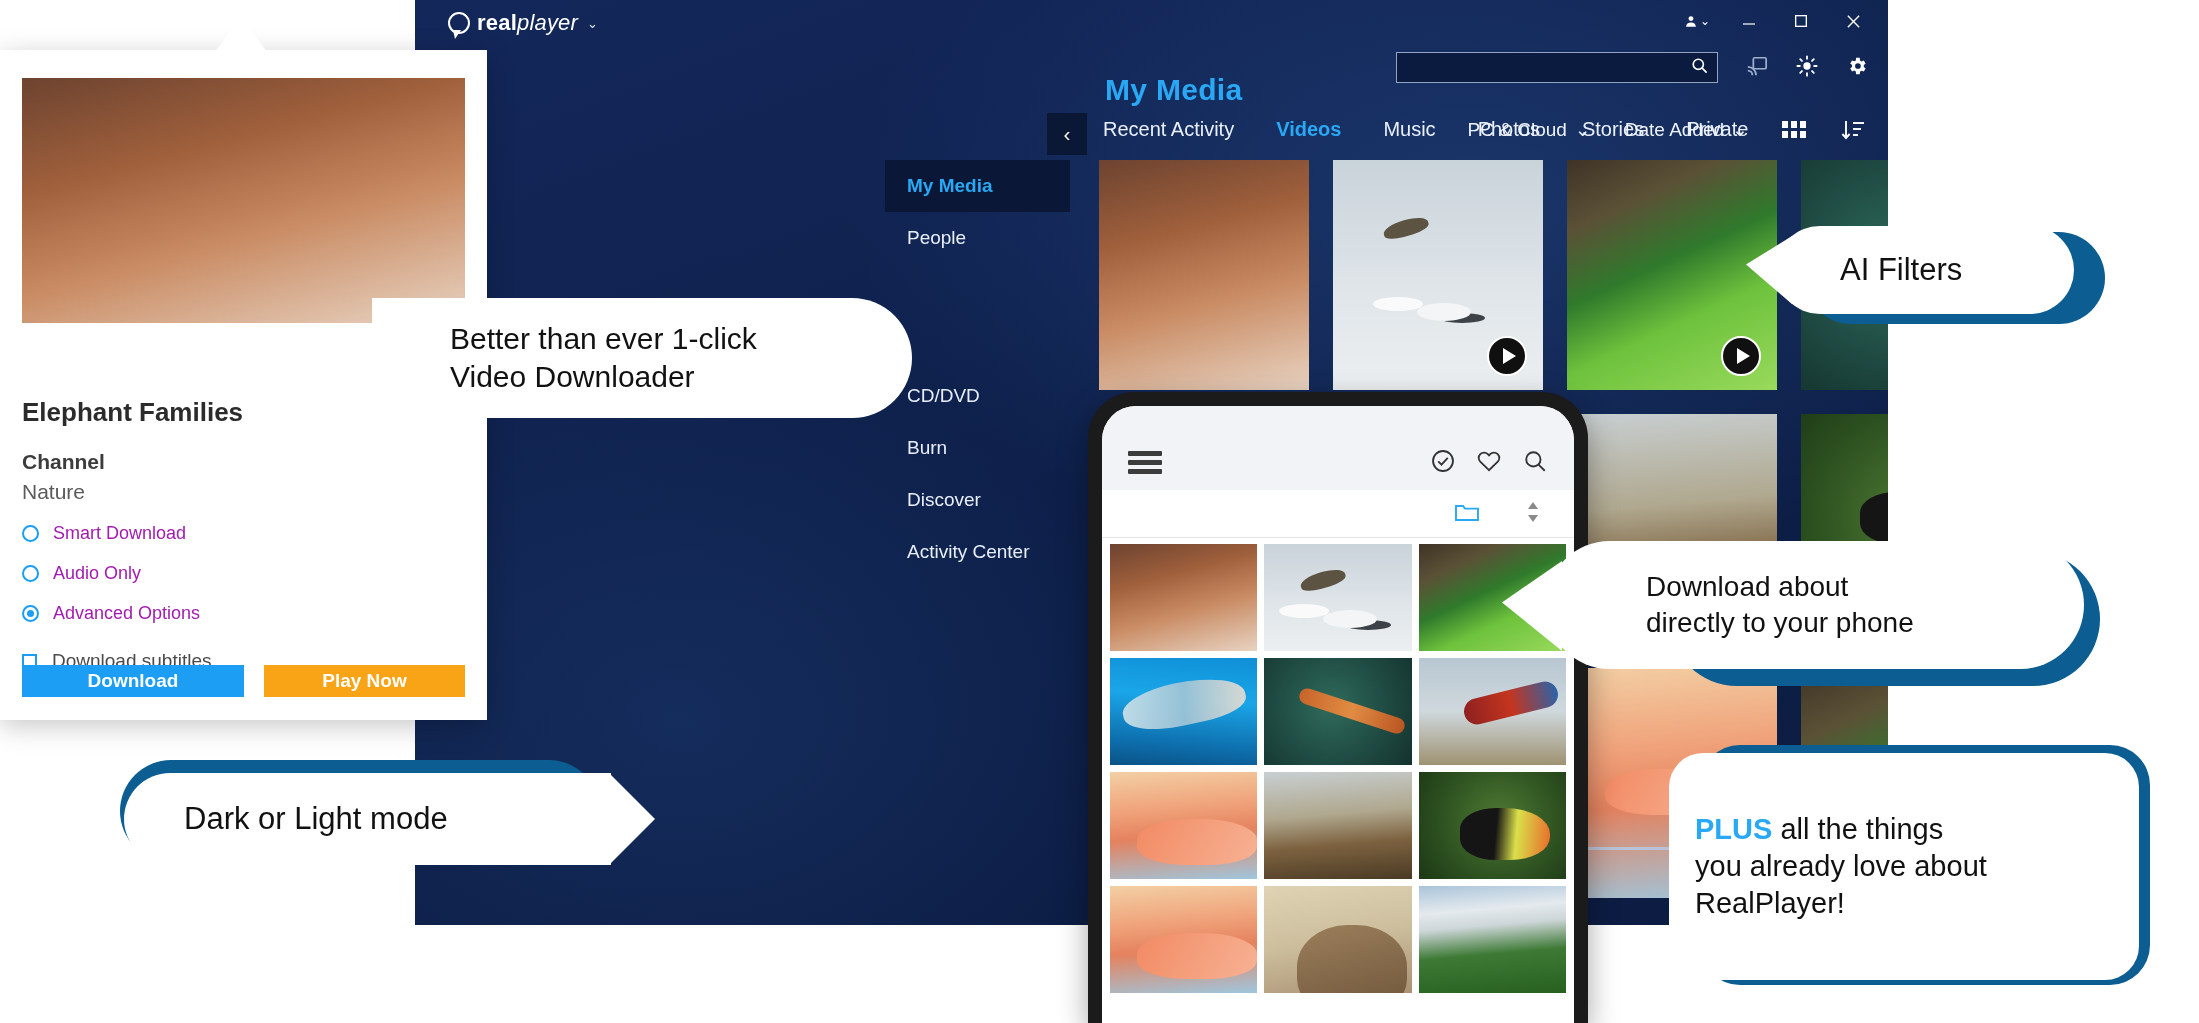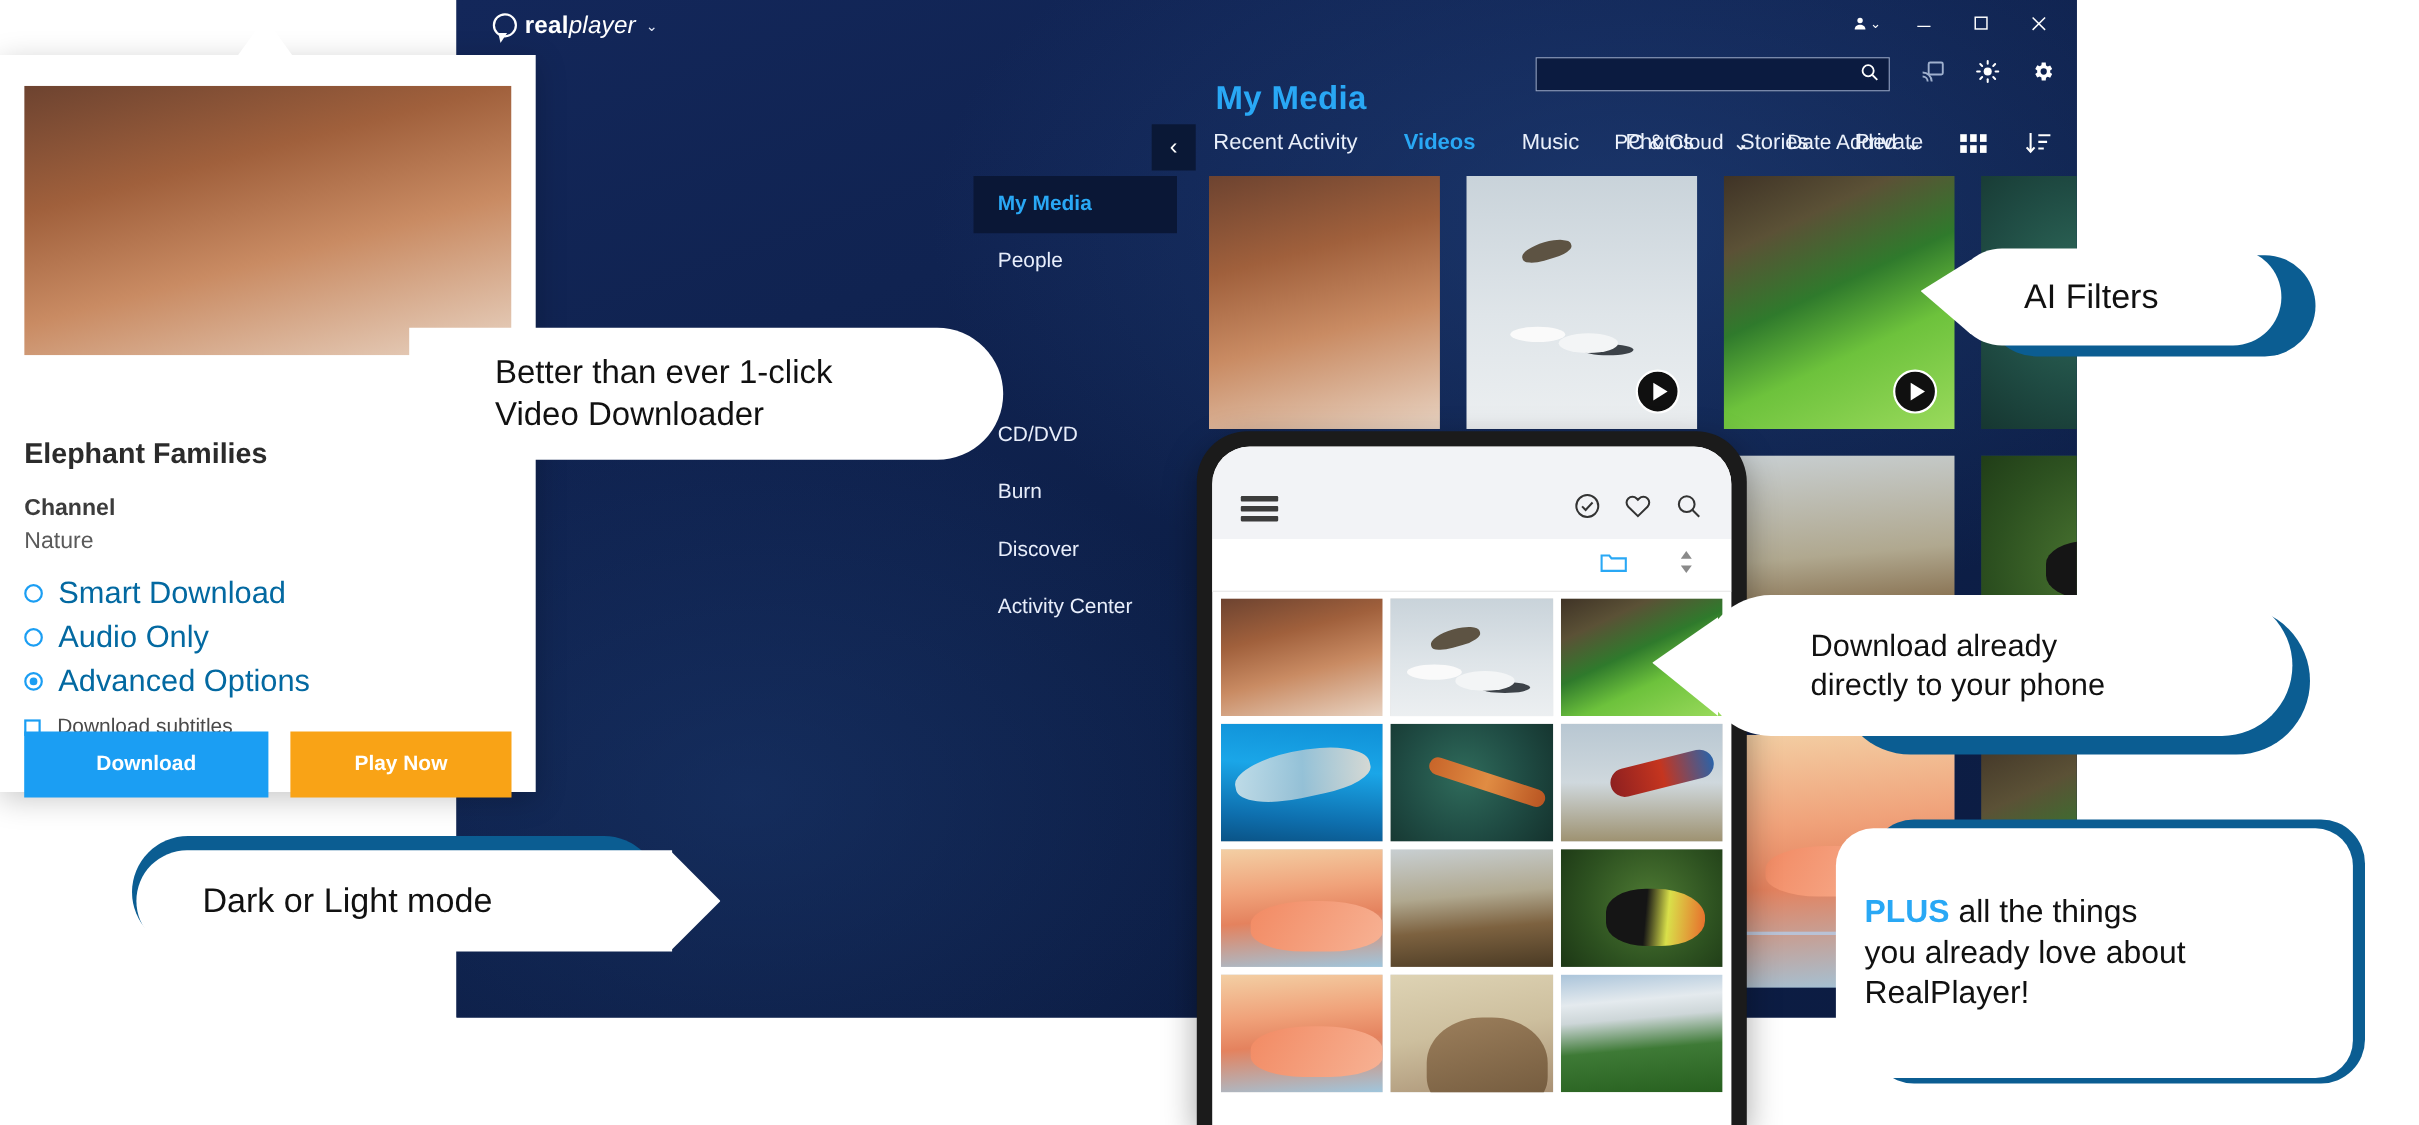--- a/index.html
+++ b/index.html
@@ -100,25 +100,25 @@
     position:absolute; left:215px; top:-34px; width:0; height:0;
     border-left:26px solid transparent; border-right:26px solid transparent; border-bottom:36px solid #fff;
   }
   #dl-thumb { position:absolute; left:22px; top:28px; width:443px; height:245px; overflow:hidden; }
   #dl-title { position:absolute; left:22px; top:347px; font-size:26px; font-weight:700; color:#2b2b2b; }
   #dl-channel-label { position:absolute; left:22px; top:400px; font-size:21px; font-weight:700; color:#3c3c3c; }
   #dl-channel-value { position:absolute; left:22px; top:430px; font-size:21px; color:#5a5a5a; }
   .radio-row { position:absolute; left:22px; display:flex; align-items:center; gap:14px; }
   .radio { width:17px; height:17px; border:2px solid #1b9ef3; border-radius:50%; position:relative; }
   .radio.checked:after{ content:""; position:absolute; left:3px; top:3px; width:7px; height:7px; border-radius:50%; background:#1b9ef3;}
-  .radio-row span { font-size:28px; color:#0369a1; }
+  .radio-row span { font-size:18px; color:#a21caf; }
   #chk-row { position:absolute; left:22px; top:571px; display:flex; align-items:center; gap:15px; }
   #chk-row .box { width:15px; height:15px; border:2px solid #1b9ef3; }
   #chk-row span { font-size:19px; color:#4a4a4a; }
-  .dl-btn { position:absolute; top:615px; height:60px; display:flex; align-items:center; justify-content:center;
+  .dl-btn { position:absolute; top:615px; height:32px; display:flex; align-items:center; justify-content:center;
             font-size:19px; font-weight:700; color:#fff; }
   #btn-download { left:22px; width:222px; background:#1b9ef3; }
   #btn-playnow { left:264px; width:201px; background:#f9a316; }
 
   
   #phone {
     position:absolute; left:1088px; top:392px; width:500px; height:631px;
     background:#1b1b1b; border-radius:46px 46px 0 0; padding:14px 14px 0 14px;
     box-shadow:0 10px 30px rgba(0,0,0,.35);
   }
@@ -554,21 +554,21 @@
   </div>
 
   <div class="callout-shadow" id="co2-shadow"></div>
   <div class="callout" id="co2">
     <div class="txt">AI Filters</div>
   </div>
 
   <div class="callout-shadow" id="co3-shadow"></div>
   <div class="callout" id="co3">
     <div class="txt">
-      <div>Download already</div>
+      <div>Download about</div>
       <div>directly to your phone</div>
     </div>
   </div>
 
   <div class="callout-shadow" id="co4-shadow"></div>
   <div class="callout" id="co4">
     <div class="txt">Dark or Light mode</div>
   </div>
 
   <div class="callout-shadow" id="co5-shadow"></div>

